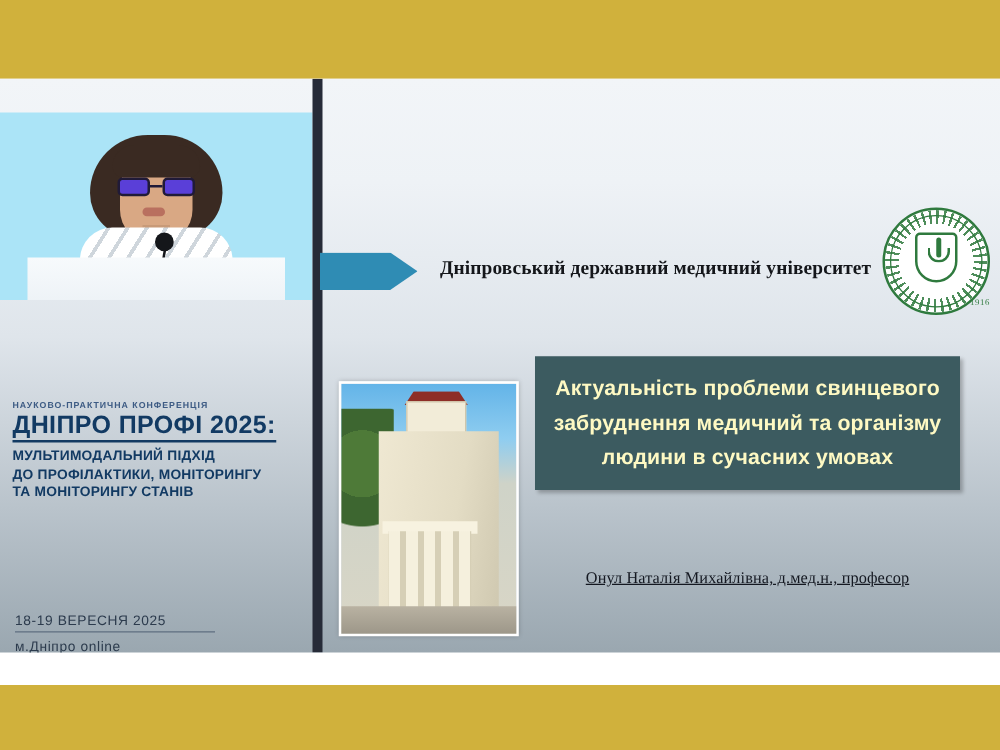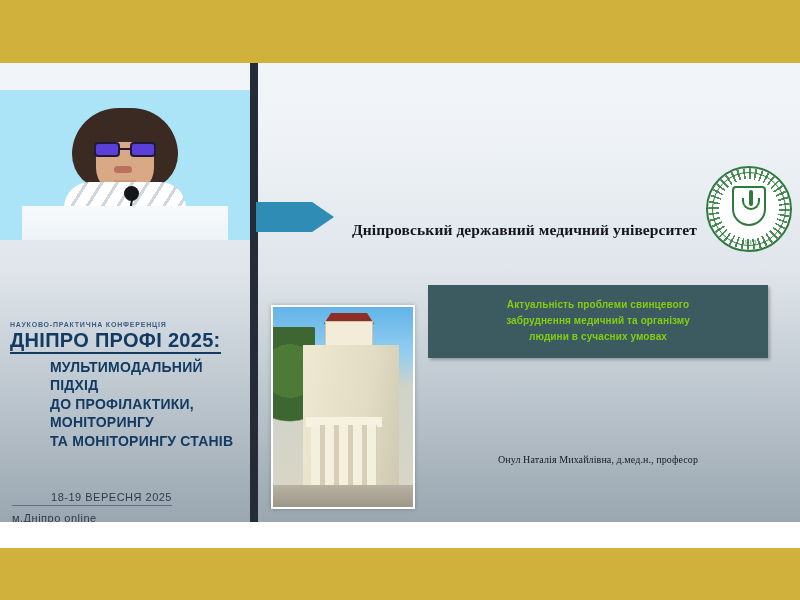--- a/index.html
+++ b/index.html
@@ -63,42 +63,42 @@
   
   .conf-logo{position:absolute;left:10px;top:258px;width:232px;}
   .conf-kicker{
     font-size:7px;font-weight:bold;letter-spacing:.8px;color:#3d5b84;
     text-transform:uppercase;margin-bottom:2px;
   }
   .conf-main{
     font-size:20px;font-weight:bold;letter-spacing:.3px;color:#123a63;
     border-bottom:2px solid #123a63;display:inline-block;padding-bottom:1px;line-height:1.05;
   }
-  .conf-sub{margin-top:4px;font-size:14px;font-weight:bold;color:#123a63;
-            letter-spacing:.2px;line-height:1.32;margin-left:40px;}
+  .conf-sub{margin-top:4px;font-size:11px;font-weight:bold;color:#123a63;
+            letter-spacing:.2px;line-height:1.32;}
   .conf-date-wrap{position:absolute;left:12px;top:428px;width:180px;}
   .conf-date{font-size:11px;color:#2c3b4d;letter-spacing:.5px;
-             border-bottom:1px solid #5f6f80;padding-bottom:2px;display:block;width:160px;text-align:right;}
+             border-bottom:1px solid #5f6f80;padding-bottom:2px;display:block;width:160px;}
   .conf-place{font-size:11px;color:#2c3b4d;letter-spacing:.5px;margin-top:6px;}
 
   
   .divider{position:absolute;left:250px;top:0;width:8px;height:459px;background:#262b38;}
 
   
   .arrow{
     position:absolute;left:256px;top:139px;width:78px;height:30px;
     background:#2f8cb4;
     clip-path:polygon(0 0, 72% 0, 100% 50%, 72% 100%, 0 100%);
   }
 
   
   .uni-header{
     position:absolute;left:352px;top:143px;width:350px;
     font-family:"Liberation Serif", serif;
-    font-size:15.5px;font-weight:bold;color:#14161a;letter-spacing:.1px;margin-top:15px;
+    font-size:15.5px;font-weight:bold;color:#14161a;letter-spacing:.1px;
   }
 
   
   .emblem{position:absolute;left:706px;top:103px;width:86px;height:86px;}
   .emblem .ring{
     position:absolute;inset:0;border-radius:50%;
     background:#ffffff;border:2px solid #2f7a3e;box-sizing:border-box;
   }
   .emblem .ring2{
     position:absolute;inset:6px;border-radius:50%;border:1px solid #2f7a3e;box-sizing:border-box;
@@ -117,21 +117,21 @@
     border-radius:4px 4px 17px 17px;
   }
   .emblem .bowl{
     position:absolute;left:8px;top:10px;width:18px;height:12px;
     border:2px solid #2f7a3e;border-top:none;border-radius:0 0 9px 9px;box-sizing:border-box;
   }
   .emblem .snake{
     position:absolute;left:15px;top:2px;width:4px;height:16px;background:#2f7a3e;border-radius:2px;
   }
   .emblem .year{
-    position:absolute;left:0;right:0;bottom:6px;text-align:center;
+    position:absolute;left:0;right:0;bottom:6px;text-align:right;
     font-size:7px;font-weight:normal;color:#2f7a3e;letter-spacing:.5px;
     font-family:"Liberation Serif", serif;
   }
 
   
   .photo-frame{
     position:absolute;left:271px;top:242px;width:144px;height:204px;
     border:2px solid #ffffff;box-sizing:border-box;
     box-shadow:0 0 4px rgba(0,0,0,.25);
     background:linear-gradient(180deg,#63b4e8 0%,#8fcdf0 22%,#cfd3c8 40%,#d9d6c6 100%);
@@ -151,28 +151,28 @@
   .bld-tree{position:absolute;left:0;top:20px;width:42px;height:110px;
             background:radial-gradient(circle at 40% 40%,#4e7a38 0 38%,#3d6630 38% 70%,transparent 72%);}
 
   
   .title-box{
     position:absolute;left:428px;top:222px;width:340px;
     background:#3c5b60;padding:12px 14px;box-sizing:border-box;
     box-shadow:2px 2px 3px rgba(0,0,0,.25);
   }
   .title-box .line{
-    display:block;text-align:center;color:#84cc16;
-    font-size:10px;font-weight:bold;letter-spacing:.1px;line-height:1.62;
+    display:block;text-align:center;color:#fef9c3;
+    font-size:17px;font-weight:bold;letter-spacing:.1px;line-height:1.62;
   }
 
   
   .authors{position:absolute;left:430px;top:388px;width:336px;text-align:center;
            font-family:"Liberation Serif", serif;}
-  .authors .a-line{display:block;font-size:10px;color:#141821;line-height:1.75;letter-spacing:.1px;}
+  .authors .a-line{display:block;font-size:13px;color:#141821;line-height:1.75;letter-spacing:.1px;text-decoration:underline;}
 </style>
 </head>
 <body>
 
 <div class="screen">
 
   <div class="bar-top"></div>
 
   <div class="slide">
 

